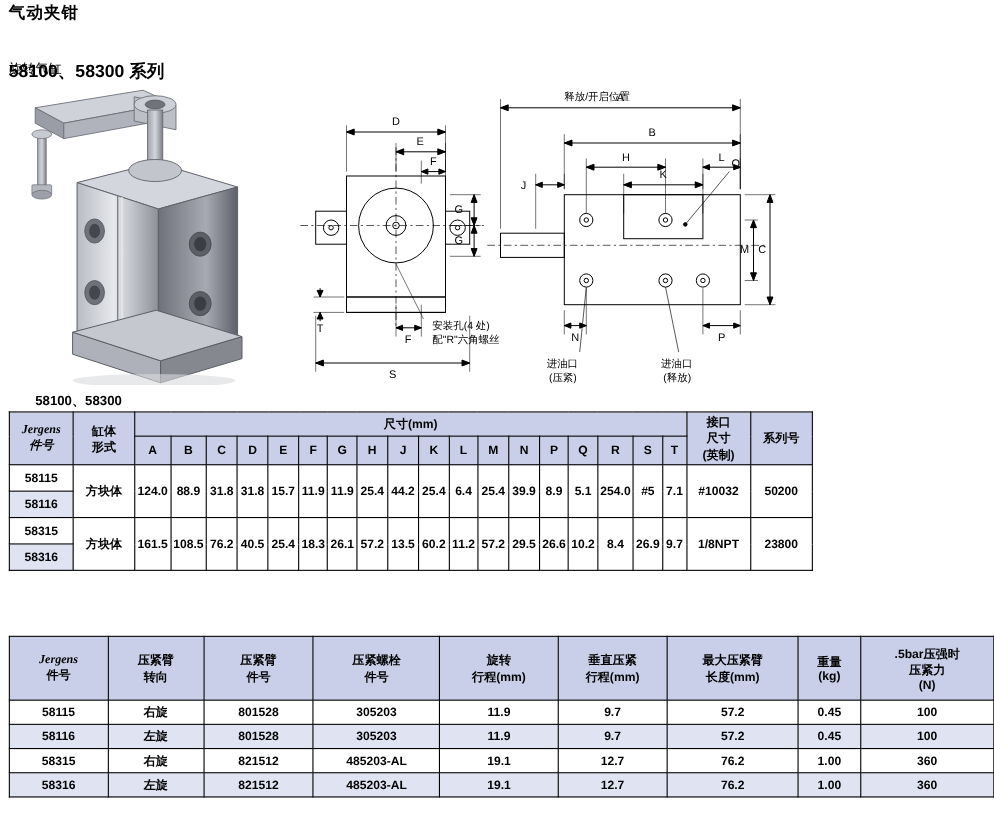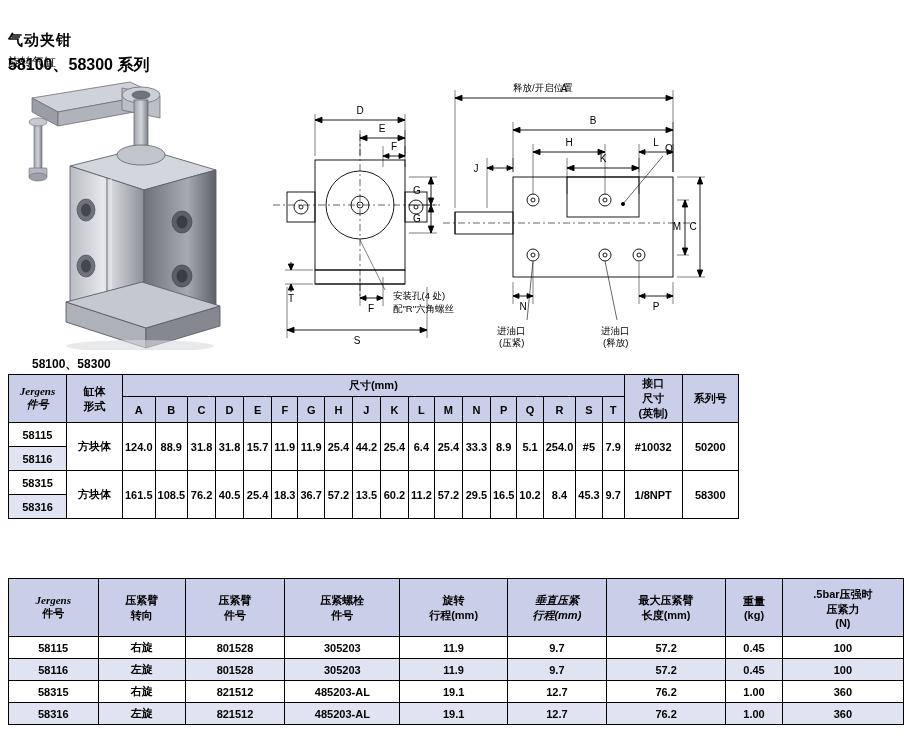--- a/index.html
+++ b/index.html
@@ -15,21 +15,20 @@
   }
   .page { position: relative; width: 904px; height: 745px; }
 
   
   .title-main {
     position: absolute;
     left: 8px; top: 2px;
     font-size: 15px;
     font-weight: bold;
     letter-spacing: 1px;
-    margin-top: 29px;
   }
   .subtitle1 {
     position: absolute;
     left: 8px; top: 54px;
     font-size: 12px;
     font-weight: normal;
   }
   .subtitle2 {
     position: absolute;
     left: 8px; top: 55px;
@@ -420,55 +419,55 @@
           <td rowspan="2">31.8</td>
           <td rowspan="2">31.8</td>
           <td rowspan="2">15.7</td>
           <td rowspan="2">11.9</td>
           <td rowspan="2">11.9</td>
           <td rowspan="2">25.4</td>
           <td rowspan="2">44.2</td>
           <td rowspan="2">25.4</td>
           <td rowspan="2">6.4</td>
           <td rowspan="2">25.4</td>
-          <td rowspan="2">33.3</td>
+          <td rowspan="2">39.9</td>
           <td rowspan="2">8.9</td>
           <td rowspan="2">5.1</td>
           <td rowspan="2">254.0</td>
           <td rowspan="2">#5</td>
-          <td rowspan="2">7.9</td>
+          <td rowspan="2">7.1</td>
           <td rowspan="2">#10032</td>
           <td rowspan="2">50200</td>
         </tr>
         <tr class="rowB">
           <td style="height: 24px;">58116</td>
         </tr>
         <tr class="rowA">
           <td style="height: 24px;">58315</td>
           <td rowspan="2">方块体</td>
           <td rowspan="2">161.5</td>
           <td rowspan="2">108.5</td>
           <td rowspan="2">76.2</td>
           <td rowspan="2">40.5</td>
           <td rowspan="2">25.4</td>
           <td rowspan="2">18.3</td>
-          <td rowspan="2">36.7</td>
+          <td rowspan="2">26.1</td>
           <td rowspan="2">57.2</td>
           <td rowspan="2">13.5</td>
           <td rowspan="2">60.2</td>
           <td rowspan="2">11.2</td>
           <td rowspan="2">57.2</td>
           <td rowspan="2">29.5</td>
-          <td rowspan="2">16.5</td>
+          <td rowspan="2">26.6</td>
           <td rowspan="2">10.2</td>
           <td rowspan="2">8.4</td>
-          <td rowspan="2">45.3</td>
+          <td rowspan="2">26.9</td>
           <td rowspan="2">9.7</td>
           <td rowspan="2">1/8NPT</td>
-          <td rowspan="2">58300</td>
+          <td rowspan="2">23800</td>
         </tr>
         <tr class="rowB">
           <td style="height: 24px;">58316</td>
         </tr>
       </tbody>
   </table>
 
   <table class="table2">
     <thead>
       <tr id="t2-head">
@@ -485,21 +484,21 @@
             <div>件号</div>
           </th>
           <th class="hdr" style="width: 116px;">
             <div>压紧螺栓</div>
             <div>件号</div>
           </th>
           <th class="hdr" style="width: 108px;">
             <div>旋转</div>
             <div>行程(mm)</div>
           </th>
-          <th class="hdr" style="width: 100px; font-style: italic;">
+          <th class="hdr" style="width: 100px;">
             <div>垂直压紧</div>
             <div>行程(mm)</div>
           </th>
           <th class="hdr" style="width: 120px; text-align: center;">
             <div>最大压紧臂</div>
             <div>长度(mm)</div>
           </th>
           <th class="hdr" style="width: 57px;">
             <div>重量</div>
             <div>(kg)</div>

